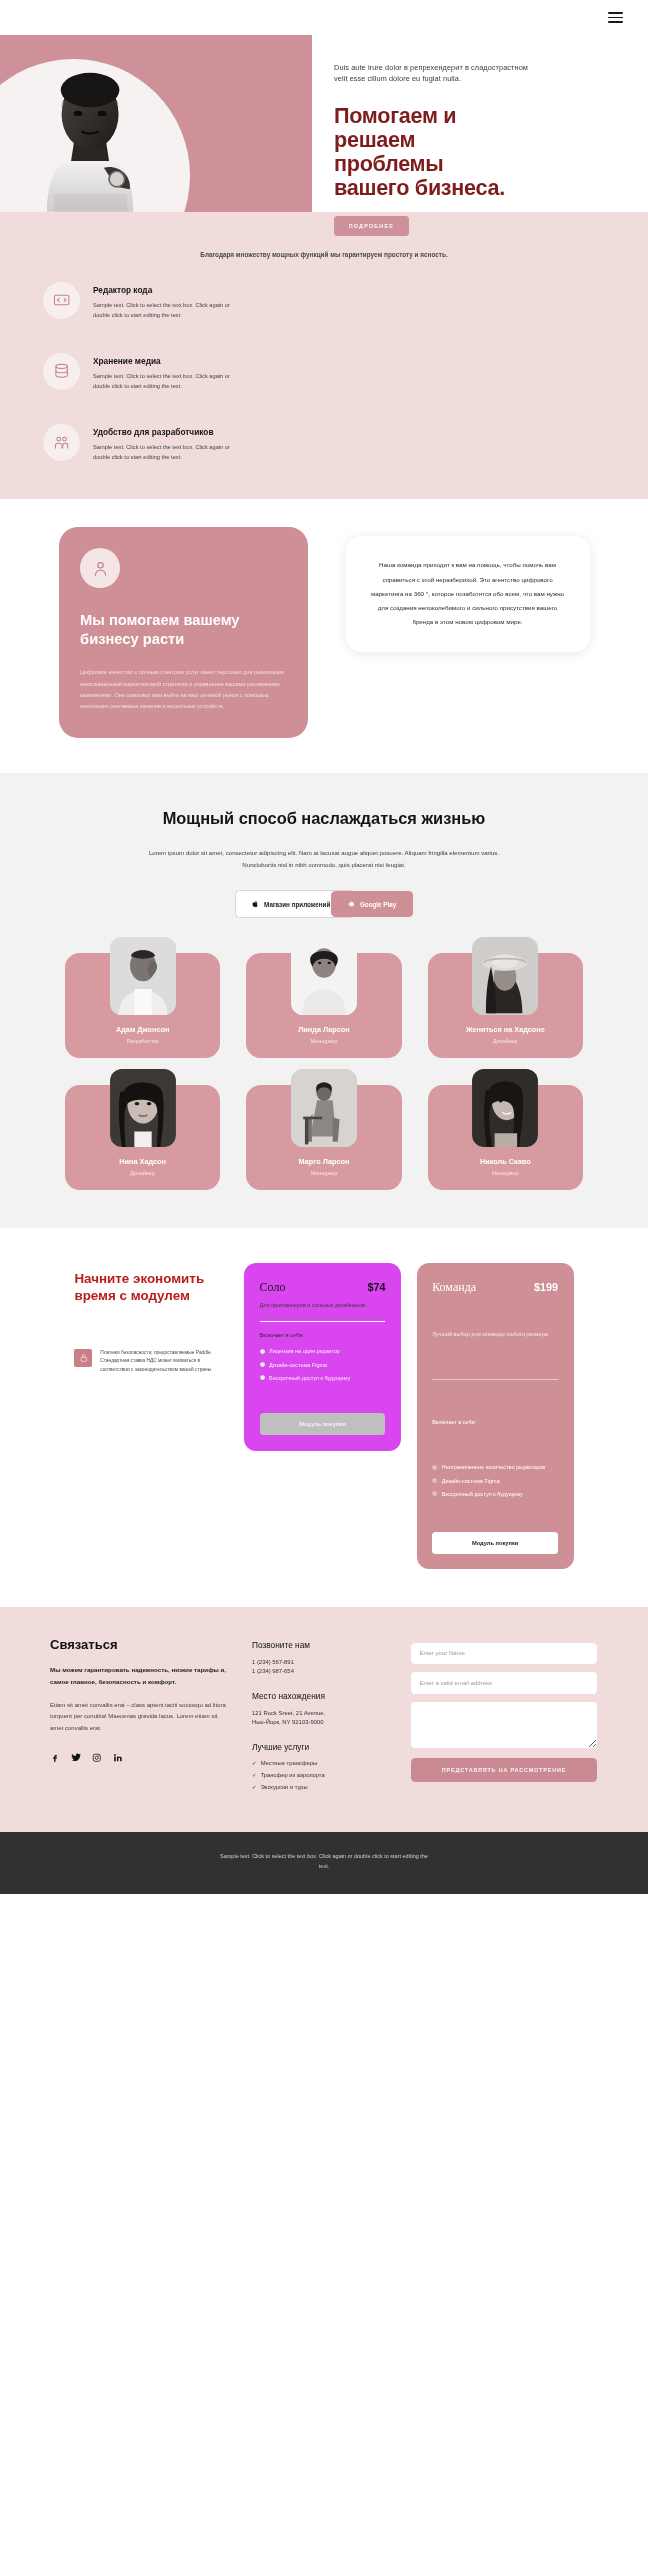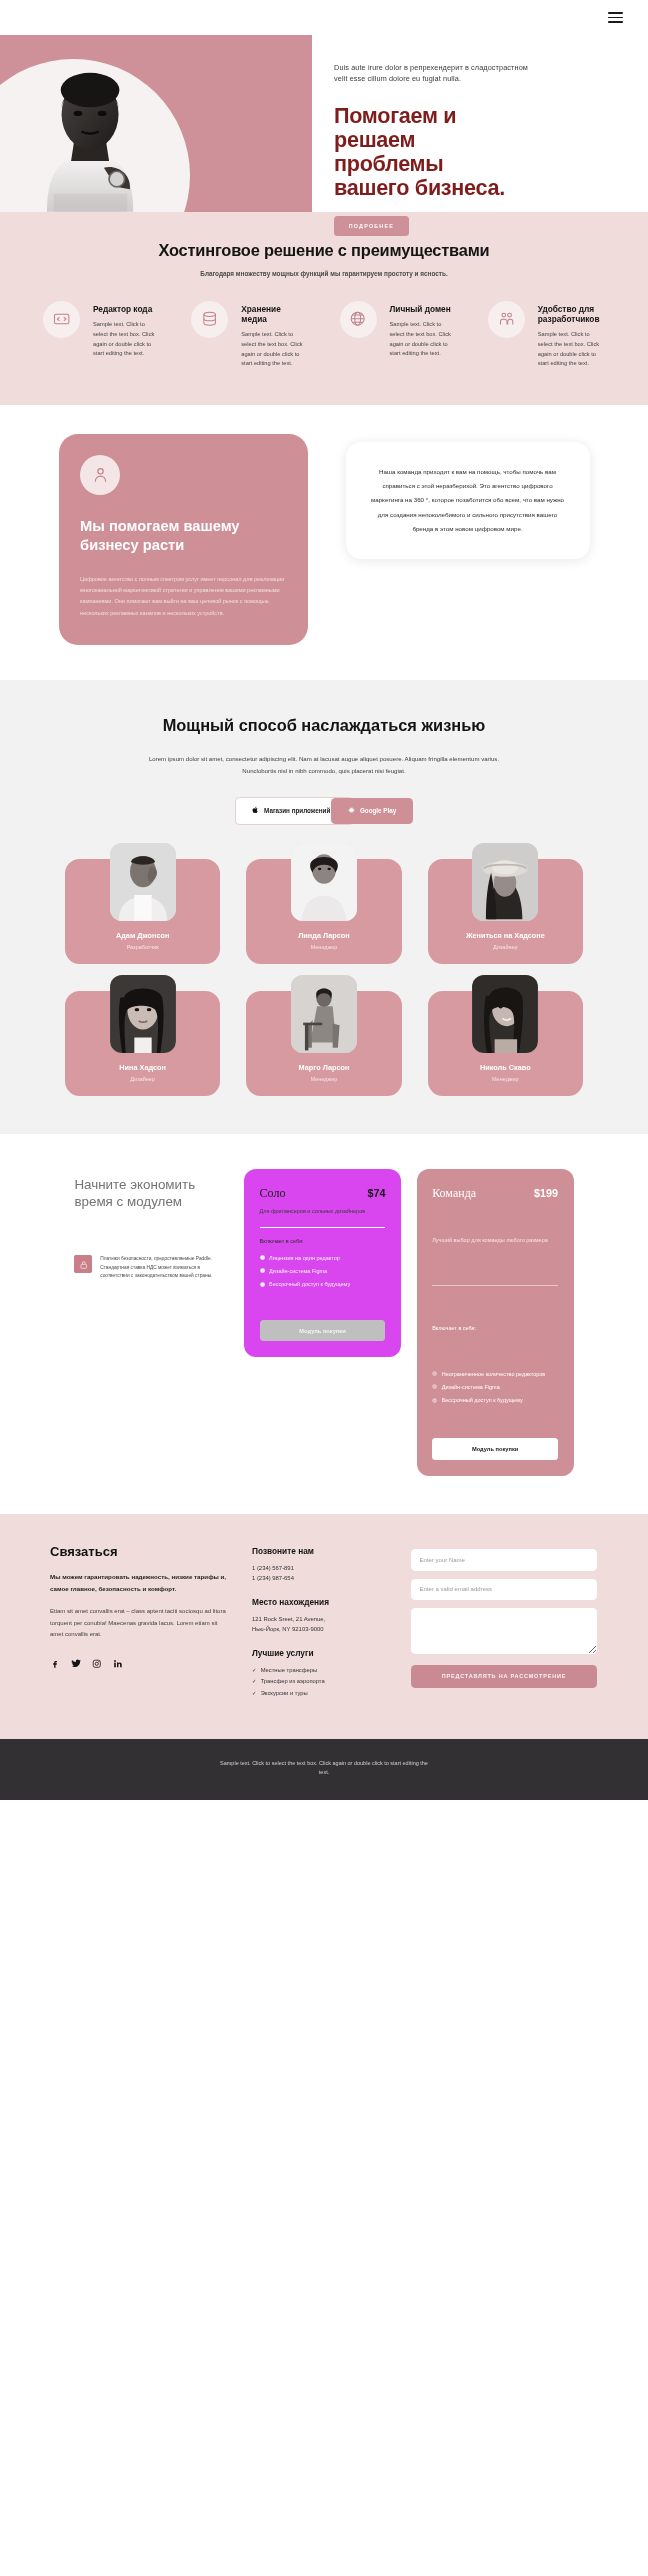--- a/index.html
+++ b/index.html
@@ -108,21 +108,21 @@
     text-align: center;
     font-size: 6.4px;
     color: #4a4a4a;
     margin-top: 9.5px;
     font-weight: 600;
   }
   .feat-grid {
     margin: 24px auto 0 auto;
     width: 562px;
     display: grid;
-    grid-template-columns: 1fr 1fr 1fr 1fr;
+    grid-template-columns: 1fr;
     row-gap: 32px;
     column-gap: 31px;
   }
   .feat {
     display: flex;
     gap: 13px;
     align-items: flex-start;
   }
   .feat-ico {
     flex: 0 0 auto;
@@ -301,22 +301,22 @@
     padding: 35px 0 38px 0;
     display: flex;
     justify-content: center;
     gap: 15.6px;
     align-items: flex-start;
   }
   .pricing-intro { width: 154px; padding-top: 7px; }
   .pricing-intro h2 {
     font-size: 13.4px;
     line-height: 1.28;
-    font-weight: 400;
-    color: #737373;
+    font-weight: 700;
+    color: #b91c1c;
   }
   .secure {
     margin-top: 45px;
     display: flex;
     gap: 7.8px;
     align-items: flex-start;
   }
   .secure-ico {
     flex: 0 0 auto;
     width: 18px; height: 18px;
@@ -430,21 +430,21 @@
   .socials {
     margin-top: 14.7px;
     display: flex;
     gap: 11.2px;
     align-items: center;
   }
   .socials svg { fill: #131313; }
   .c-col2 { width: 138px; padding-top: 2.6px; }
   .c-col2 h3 {
     font-size: 8.3px;
-    font-weight: 700;
+    font-weight: 400;
     color: #121212;
     margin-bottom: 7.8px;
   }
   .c-col2 h3.spaced { margin-top: 14px; }
   .c-line { font-size: 5.9px; line-height: 1.62; color: #333333; }
   .c-list { list-style: none; margin-top: 1.7px; }
   .c-list li {
     font-size: 5.8px;
     line-height: 1.55;
     color: #333333;
@@ -541,21 +541,20 @@
       </div>
     </div>
     <div class="hero-right">
       <p class="hero-lead">Duis aute irure dolor в репрехендерит в сладострастном velit esse cillum dolore eu fugiat nulla.</p>
       <h1 class="hero-title">Помогаем и решаем проблемы вашего бизнеса.</h1>
       <button class="btn-more">ПОДРОБНЕЕ</button>
     </div>
   </section>
 
   <section class="features">
-    <h2>Хостинговое решение с преимуществами</h2>
     <p class="sub">Благодаря множеству мощных функций мы гарантируем простоту и ясность.</p>
     <div class="feat-grid">
 
       <div class="feat">
         <div class="feat-ico">
           <svg width="17.3" height="17.3" viewBox="0 0 24 24">
               <rect x="2" y="6" width="20" height="13" rx="2"></rect>
               <path d="M9 10l-3 2.5 3 2.5M15 10l3 2.5-3 2.5"></path>
             </svg>
         </div>
@@ -573,33 +572,20 @@
               <path d="M4 12c0 1.7 3.6 3 8 3s8-1.3 8-3"></path>
             </svg>
         </div>
         <div class="feat-body">
           <div class="feat-title">Хранение медиа</div>
           <div class="feat-text">Sample text. Click to select the text box. Click again or double click to start editing the text.</div>
         </div>
       </div>
 
 
-      <div class="feat">
-        <div class="feat-ico">
-          <svg width="17.3" height="17.3" viewBox="0 0 24 24">
-              <circle cx="12" cy="12" r="9"></circle>
-              <ellipse cx="12" cy="12" rx="4" ry="9"></ellipse>
-              <path d="M3 12h18M4.5 7h15M4.5 17h15"></path>
-            </svg>
-        </div>
-        <div class="feat-body">
-          <div class="feat-title">Личный домен</div>
-          <div class="feat-text">Sample text. Click to select the text box. Click again or double click to start editing the text.</div>
-        </div>
-      </div>
 
 
       <div class="feat">
         <div class="feat-ico">
           <svg width="17.3" height="17.3" viewBox="0 0 24 24">
               <circle cx="8" cy="7" r="2.6"></circle>
               <circle cx="16" cy="7" r="2.6"></circle>
               <path d="M3.5 20v-4a3 3 0 0 1 3-3h3a3 3 0 0 1 3 3v4"></path>
               <path d="M13.5 20v-4a3 3 0 0 1 3-3h1a3 3 0 0 1 3 3v4"></path>
             </svg>

